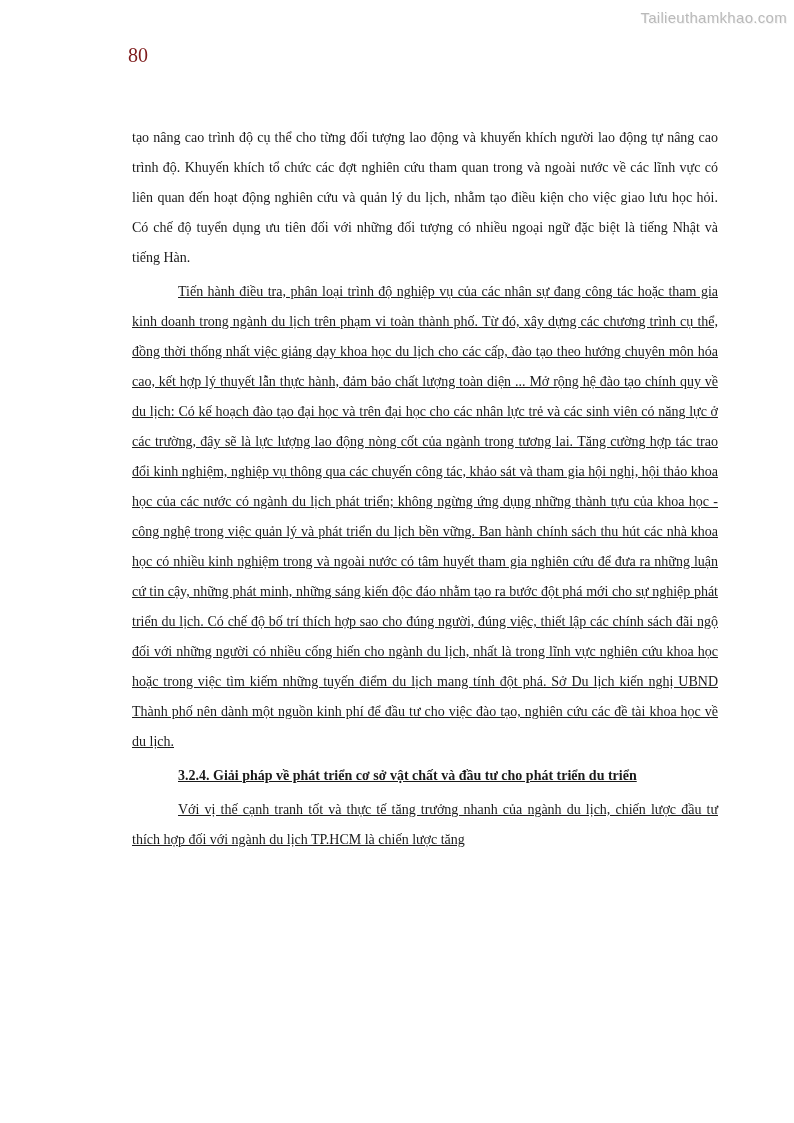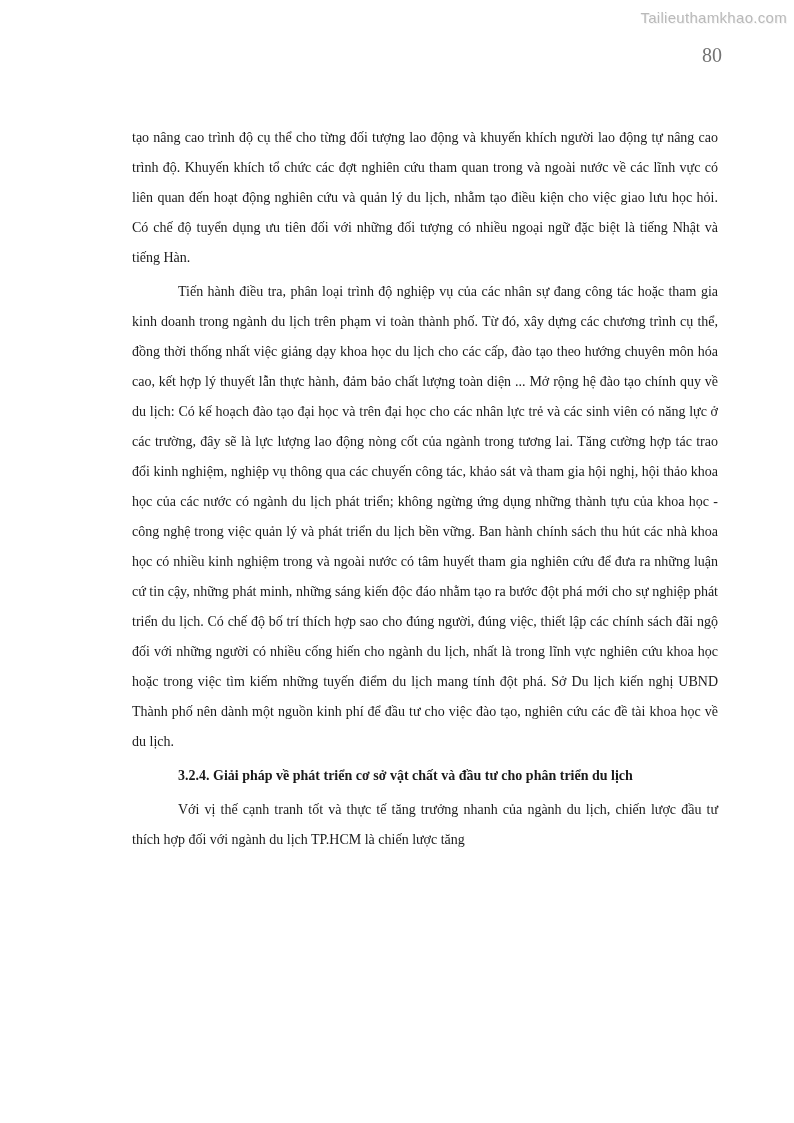--- a/index.html
+++ b/index.html
@@ -25,56 +25,57 @@
     letter-spacing: 0.3px;
     color: #b9b9b9;
     text-shadow: 1px 1px 0 #f2f2f2;
     user-select: none;
   }
   .page-number {
     position: absolute;
     top: 44px;
     left: 128px;
     width: 594px;
-    text-align: right;
+    text-align: left;
     font-size: 20px;
-    color: #737373;
+    color: #7f1d1d;
   }
   .content {
     position: absolute;
     top: 119px;
     left: 128px;
     width: 594px;
     font-size: 20.5px;
     line-height: 30px;
     text-align: justify;
     text-justify: inter-word;
   }
   .content p, .content h3 {
     margin: 4px;
     padding: 0;
     font-size: 14px;
     line-height: 30px;
   }
   .indent {
     text-indent: 46px;
+    text-decoration: underline;
   }
   .heading {
     font-weight: bold;
   }
 </style>
 </head>
 <body>
 
 <div class="page">
 
   <div class="watermark">Tailieuthamkhao.com</div>
 
   <div class="page-number">80</div>
 
   <div class="content">
     <p class="body-par">tạo nâng cao trình độ cụ thể cho từng đối tượng lao động và khuyến khích người lao động tự nâng cao trình độ. Khuyến khích tổ chức các đợt nghiên cứu tham quan trong và ngoài nước về các lĩnh vực có liên quan đến hoạt động nghiên cứu và quản lý du lịch, nhằm tạo điều kiện cho việc giao lưu học hỏi. Có chế độ tuyển dụng ưu tiên đối với những đối tượng có nhiều ngoại ngữ đặc biệt là tiếng Nhật và tiếng Hàn.</p>
     <p class="body-par indent">Tiến hành điều tra, phân loại trình độ nghiệp vụ của các nhân sự đang công tác hoặc tham gia kinh doanh trong ngành du lịch trên phạm vi toàn thành phố. Từ đó, xây dựng các chương trình cụ thể, đồng thời thống nhất việc giảng dạy khoa học du lịch cho các cấp, đào tạo theo hướng chuyên môn hóa cao, kết hợp lý thuyết lẫn thực hành, đảm bảo chất lượng toàn diện ... Mở rộng hệ đào tạo chính quy về du lịch: Có kế hoạch đào tạo đại học và trên đại học cho các nhân lực trẻ và các sinh viên có năng lực ở các trường, đây sẽ là lực lượng lao động nòng cốt của ngành trong tương lai. Tăng cường hợp tác trao đổi kinh nghiệm, nghiệp vụ thông qua các chuyến công tác, khảo sát và tham gia hội nghị, hội thảo khoa học của các nước có ngành du lịch phát triển; không ngừng ứng dụng những thành tựu của khoa học - công nghệ trong việc quản lý và phát triển du lịch bền vững. Ban hành chính sách thu hút các nhà khoa học có nhiều kinh nghiệm trong và ngoài nước có tâm huyết tham gia nghiên cứu để đưa ra những luận cứ tin cậy, những phát minh, những sáng kiến độc đáo nhằm tạo ra bước đột phá mới cho sự nghiệp phát triển du lịch. Có chế độ bố trí thích hợp sao cho đúng người, đúng việc, thiết lập các chính sách đãi ngộ đối với những người có nhiều cống hiến cho ngành du lịch, nhất là trong lĩnh vực nghiên cứu khoa học hoặc trong việc tìm kiếm những tuyến điểm du lịch mang tính đột phá. Sở Du lịch kiến nghị UBND Thành phố nên dành một nguồn kinh phí để đầu tư cho việc đào tạo, nghiên cứu các đề tài khoa học về du lịch.</p>
-    <h3 class="heading indent">3.2.4. Giải pháp về phát triển cơ sở vật chất và đầu tư cho phân triển du lịch</h3>
+    <h3 class="heading indent">3.2.4. Giải pháp về phát triển cơ sở vật chất và đầu tư cho phát triển du triển</h3>
     <p class="body-par indent">Với vị thế cạnh tranh tốt và thực tế tăng trưởng nhanh của ngành du lịch, chiến lược đầu tư thích hợp đối với ngành du lịch TP.HCM là chiến lược tăng</p>
   </div>
 
 </div>
 
 </body></html>

